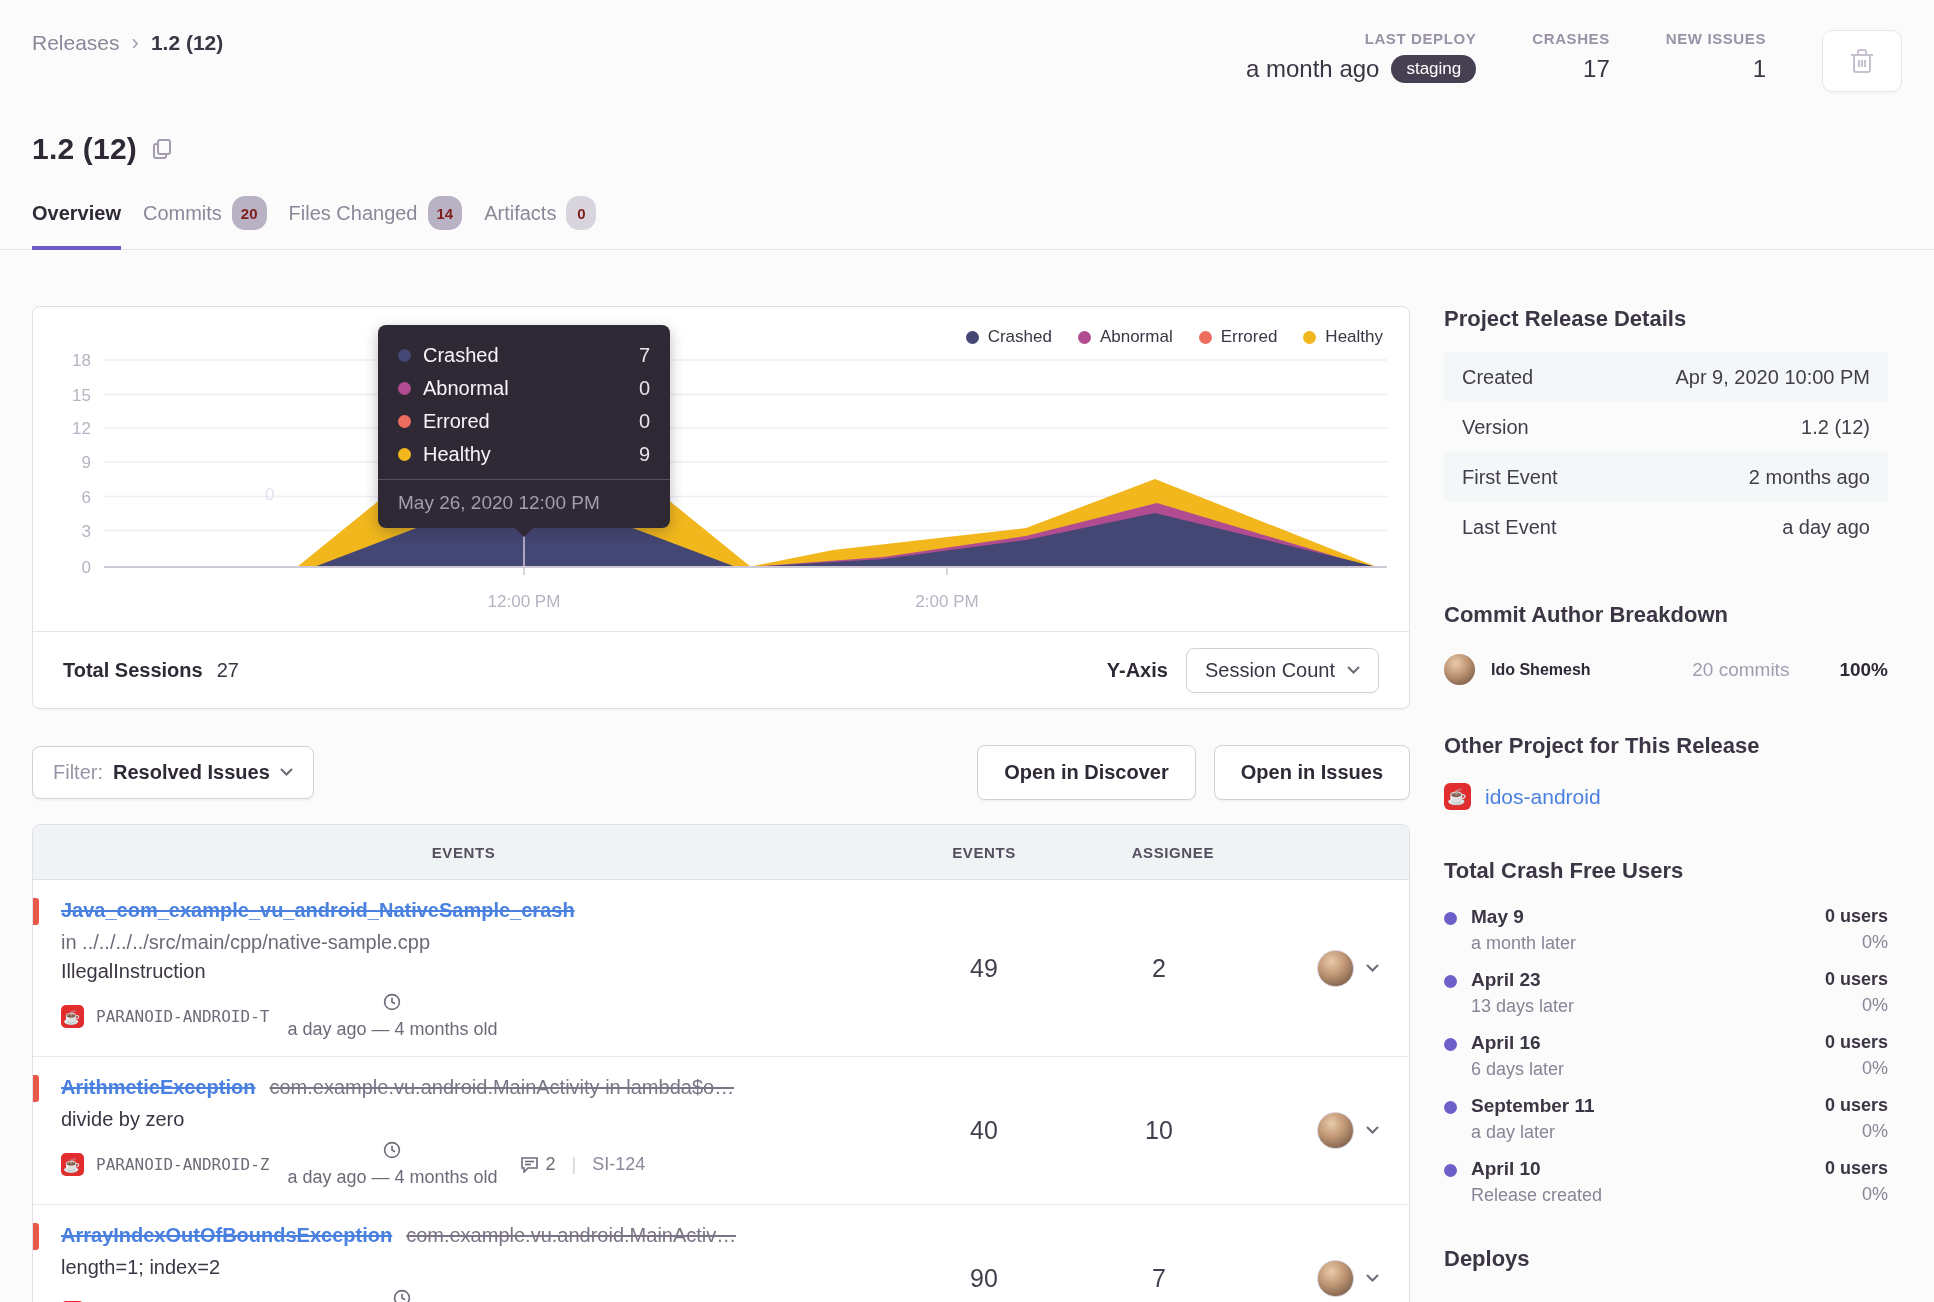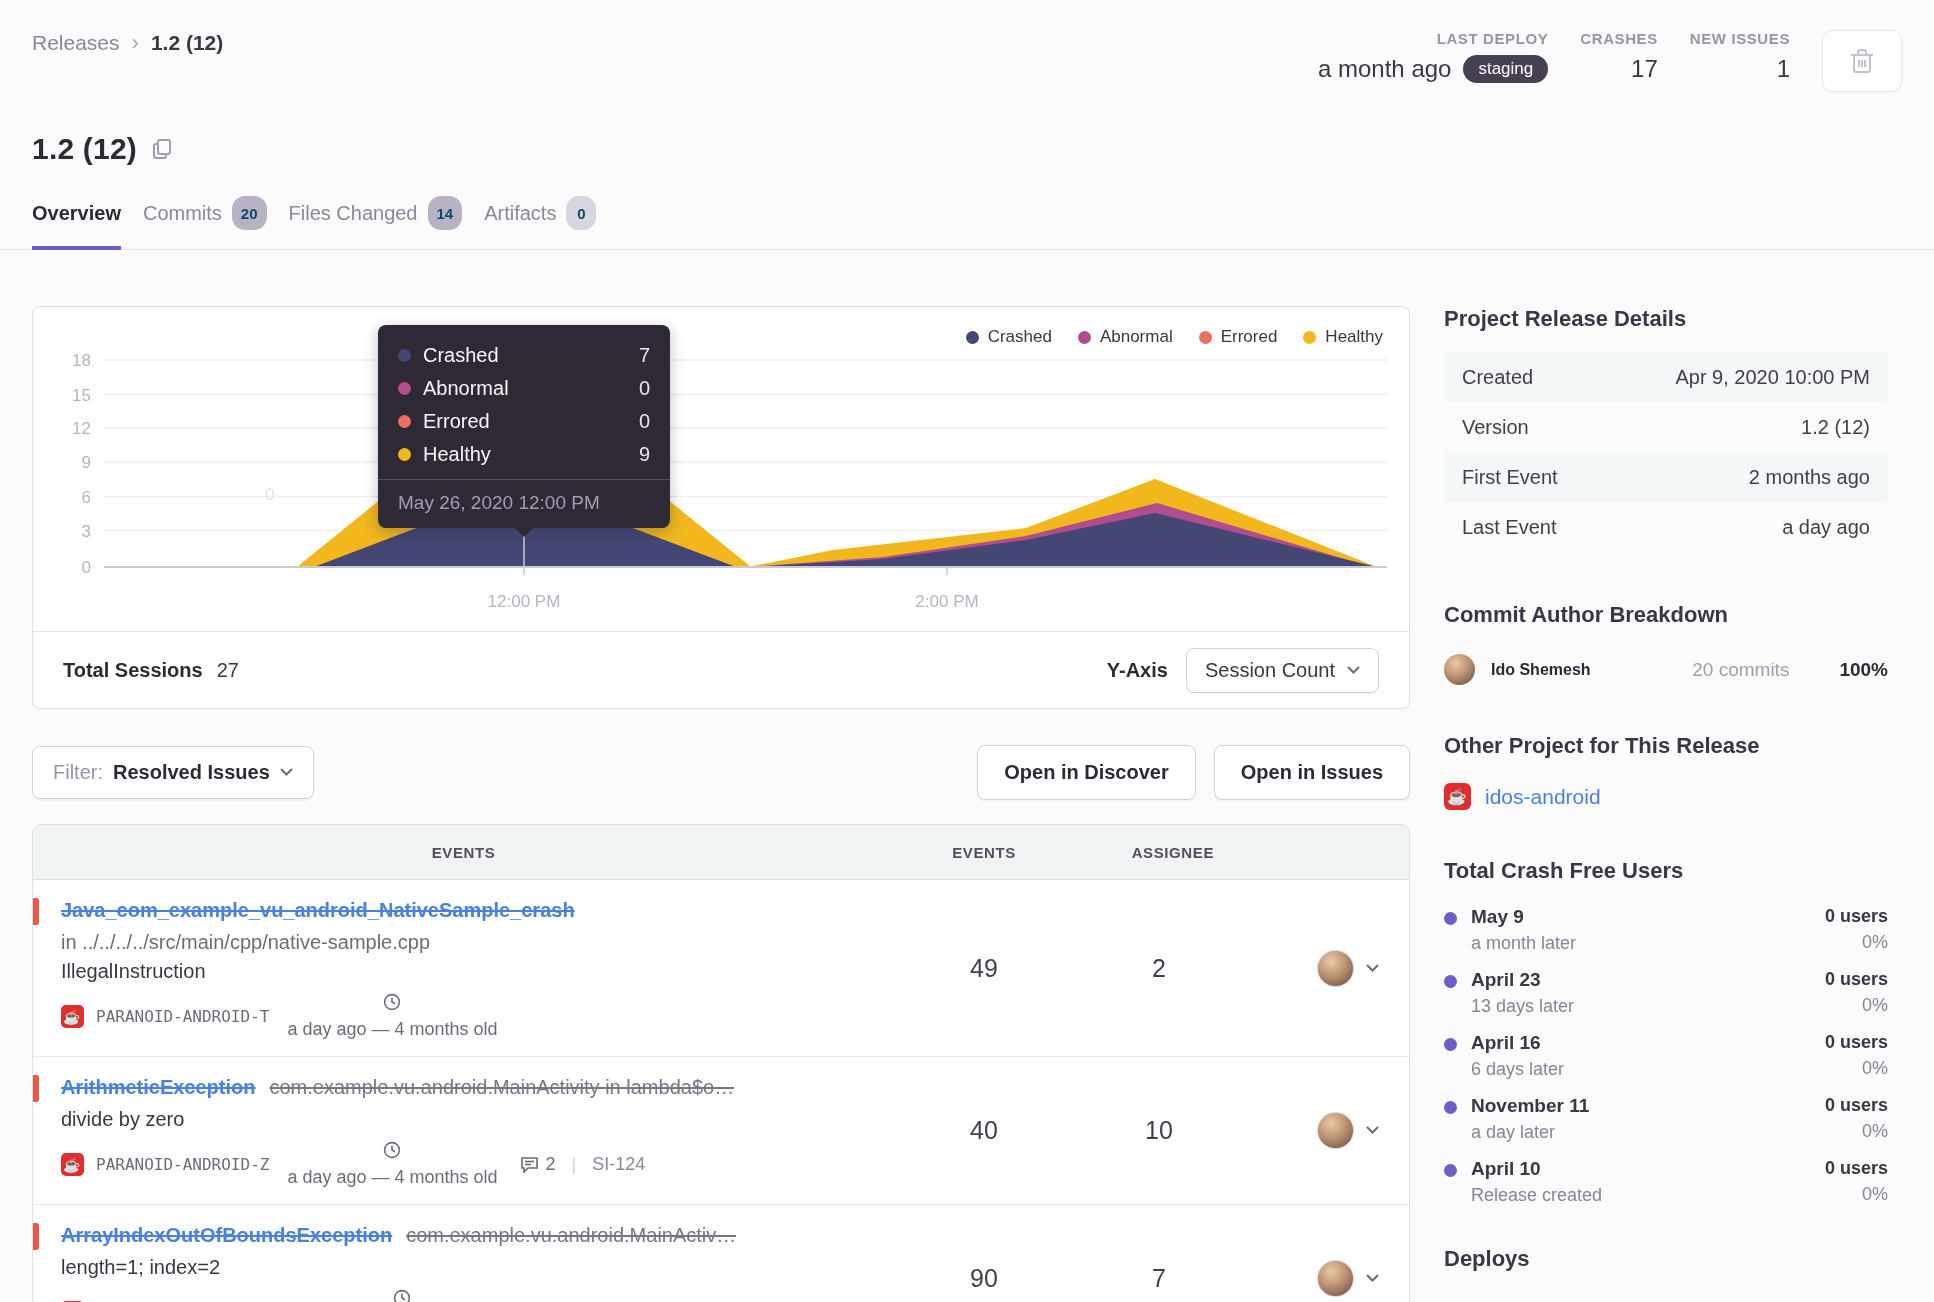--- a/index.html
+++ b/index.html
@@ -13,36 +13,36 @@
   }
   .page { width:1934px; height:1302px; padding:0 32px; }
 
   
   .top-row { display:flex; justify-content:space-between; align-items:flex-start; padding-top:30px; }
   .breadcrumb { font-size:21px; display:flex; align-items:center; gap:12px; }
   .crumb-root { color:#8d8699; cursor:pointer; }
   .crumb-sep { color:#a9a2b4; font-size:22px; }
   .crumb-current { color:#3c3544; font-weight:700; }
 
-  .stats { display:flex; align-items:flex-start; gap:32px; }
+  .stats { display:flex; align-items:flex-start; gap:56px; }
   .stat { text-align:right; }
   .stat-label { font-size:15px; font-weight:700; letter-spacing:.6px; color:#9a93a6; }
   .stat-value { margin-top:8px; font-size:24px; color:#3c3544; display:flex; align-items:center; gap:12px; justify-content:flex-end; }
   .pill-env { background:#474053; color:#fff; font-size:17px; padding:4px 15px; border-radius:15px; font-weight:400; }
   .trash-btn { width:80px; height:62px; background:#fff; border:1px solid #e8e4ee; border-radius:10px;
     display:flex; align-items:center; justify-content:center; cursor:pointer; box-shadow:0 2px 0 rgba(0,0,0,.02); }
 
   .title-row { margin-top:40px; display:flex; align-items:center; gap:14px; }
   .title-row h1 { font-size:30px; font-weight:700; color:#2f2936; letter-spacing:.2px; }
   .copy-icon { cursor:pointer; }
 
   .tabs { margin-top:30px; display:flex; gap:22px; border-bottom:1px solid #e6e2ea; margin-left:-32px; margin-right:-32px; padding:0 32px; }
   .tab { font-size:20px; color:#8d8799; padding-bottom:16px; display:flex; align-items:center; gap:10px; cursor:pointer; border-bottom:4px solid transparent; margin-bottom:-1px; }
   .tab.active { color:#2f2936; font-weight:700; border-bottom-color:#6c5fc7; }
-  .tab-count { background:#b9b2c4; color:#0c4a6e; font-size:15px; font-weight:700; min-width:30px; height:26px; border-radius:13px; display:flex; align-items:center; justify-content:center; padding:17px 9px; }
+  .tab-count { background:#b9b2c4; color:#7f1d1d; font-size:15px; font-weight:700; min-width:30px; height:26px; border-radius:13px; display:flex; align-items:center; justify-content:center; padding:17px 9px; }
   .tab-count.zero { background:#d9d5df; }
 
   
   .main { display:flex; gap:34px; }
   .left { width:1378px; flex:none; }
   .sidebar { flex:1; padding-right:14px; }
 
   
   .chart-panel { margin-top:56px; background:#fff; border:1px solid #e2dee6; border-radius:8px; height:403px; position:relative; box-shadow:0 2px 0 rgba(0,0,0,.02); }
   .legend { position:absolute; top:20px; right:26px; display:flex; gap:26px; z-index:2; }
@@ -542,21 +542,21 @@
           </div>
           <div class="cfu-right">
             <div class="cfu-users">0 users</div>
             <div class="cfu-pct">0%</div>
           </div>
         </div>
         <div class="cfu-row">
           <div class="cfu-left">
             <span class="cfu-dot"></span>
             <div>
-              <div class="cfu-date">November 11</div>
+              <div class="cfu-date">September 11</div>
               <div class="cfu-sub">a day later</div>
             </div>
           </div>
           <div class="cfu-right">
             <div class="cfu-users">0 users</div>
             <div class="cfu-pct">0%</div>
           </div>
         </div>
         <div class="cfu-row">
           <div class="cfu-left">

